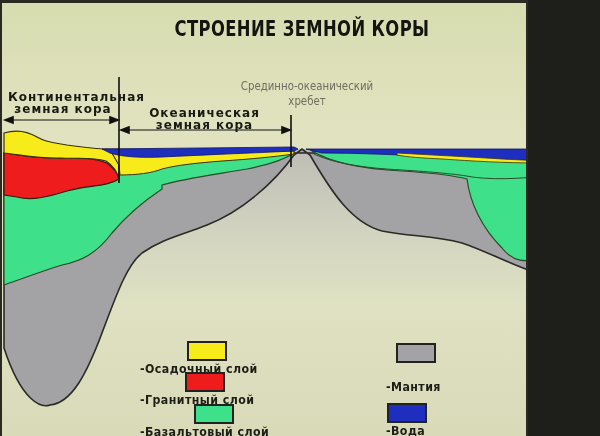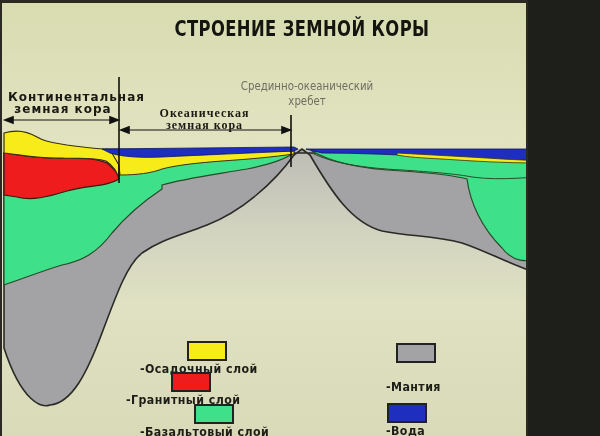--- a/index.html
+++ b/index.html
@@ -83,35 +83,35 @@
     </g>
   </svg>
 
   <div class="title">СТРОЕНИЕ ЗЕМНОЙ КОРЫ</div>
 
   <div class="lbl" style="left:6px; top:88px; width:110px;">
     <div>Континентальная</div>
     <div>земная кора</div>
   </div>
 
-  <div class="lbl" style="left:140px; top:104px; width:125px;font-family:Liberation Serif, serif;">
+  <div class="lbl" style="left:140px; top:104px; width:125px;">
     <div>Океаническая</div>
     <div>земная кора</div>
   </div>
 
   <div class="ridge-lbl" style="left:205px; top:76px; width:200px;">
     <div>Срединно-океанический</div>
     <div>хребет</div>
   </div>
 
   <div class="legend-item" style="left:134px; top:338px;">
     <div class="swatch" style="background:#f7ec1a;"></div>
     <span class="legend-text">-Осадочный слой</span>
   </div>
-  <div class="legend-item" style="left:120px; top:369px;">
+  <div class="legend-item" style="left:134px; top:369px;">
     <div class="swatch" style="background:#ee1c1c;"></div>
     <span class="legend-text">-Гранитный слой</span>
   </div>
   <div class="legend-item" style="left:134px; top:401px;justify-content:space-between;">
     <div class="swatch" style="background:#3fe08a;"></div>
     <span class="legend-text">-Базальтовый слой</span>
   </div>
   <div class="legend-item" style="left:380px; top:340px;gap:16px;">
     <div class="swatch" style="background:#a3a2a4;"></div>
     <span class="legend-text">-Мантия</span>

